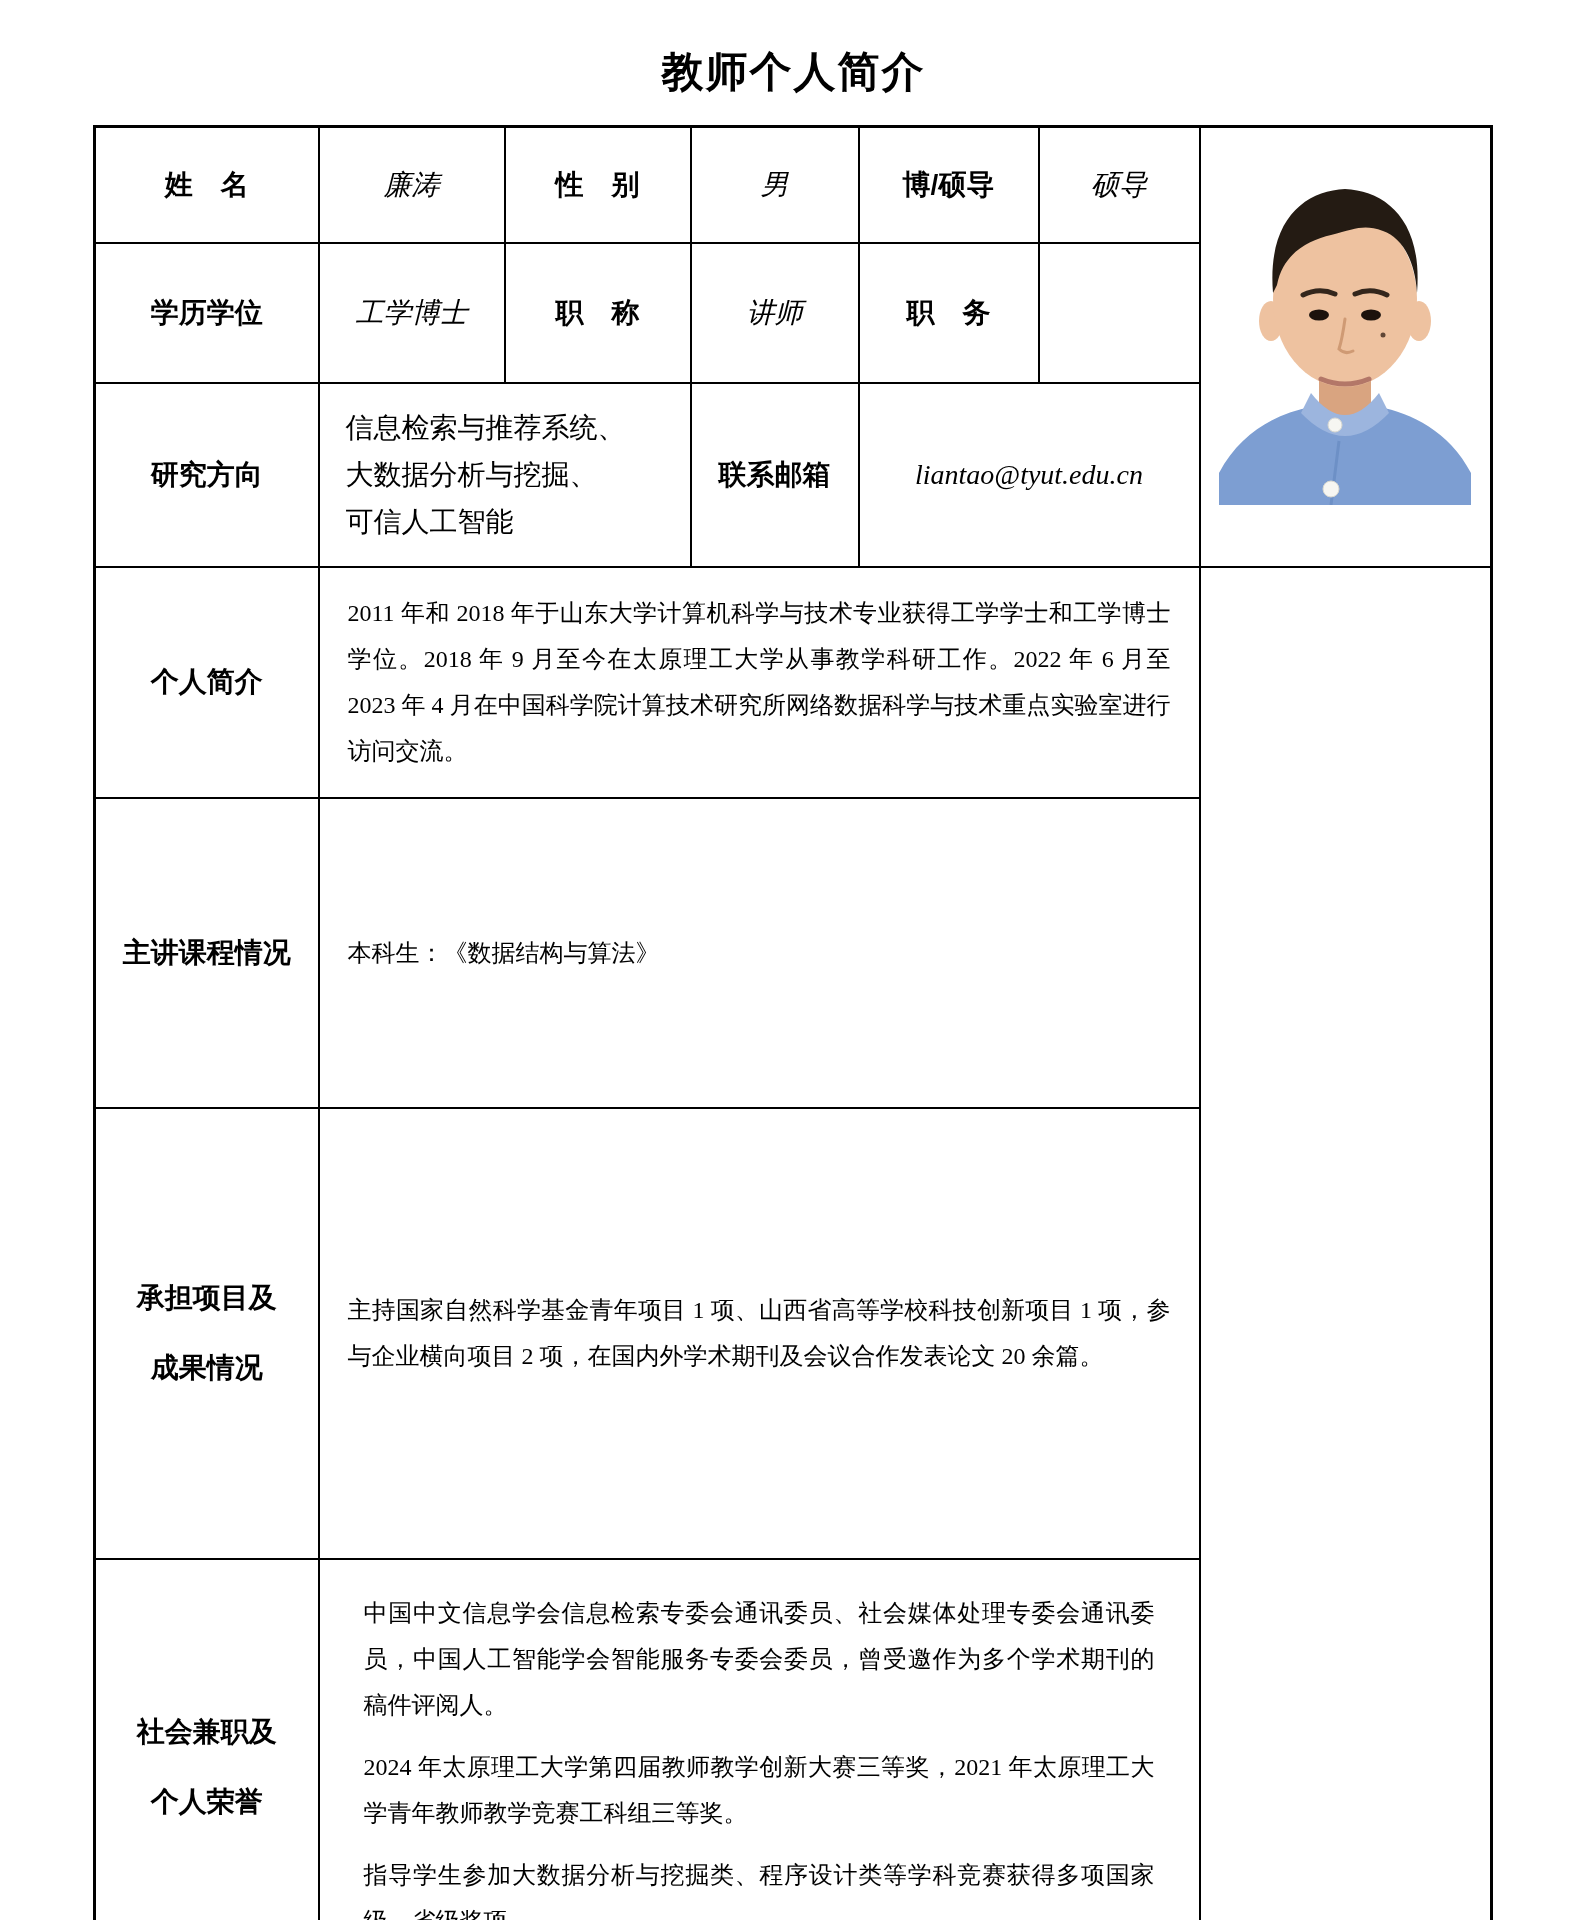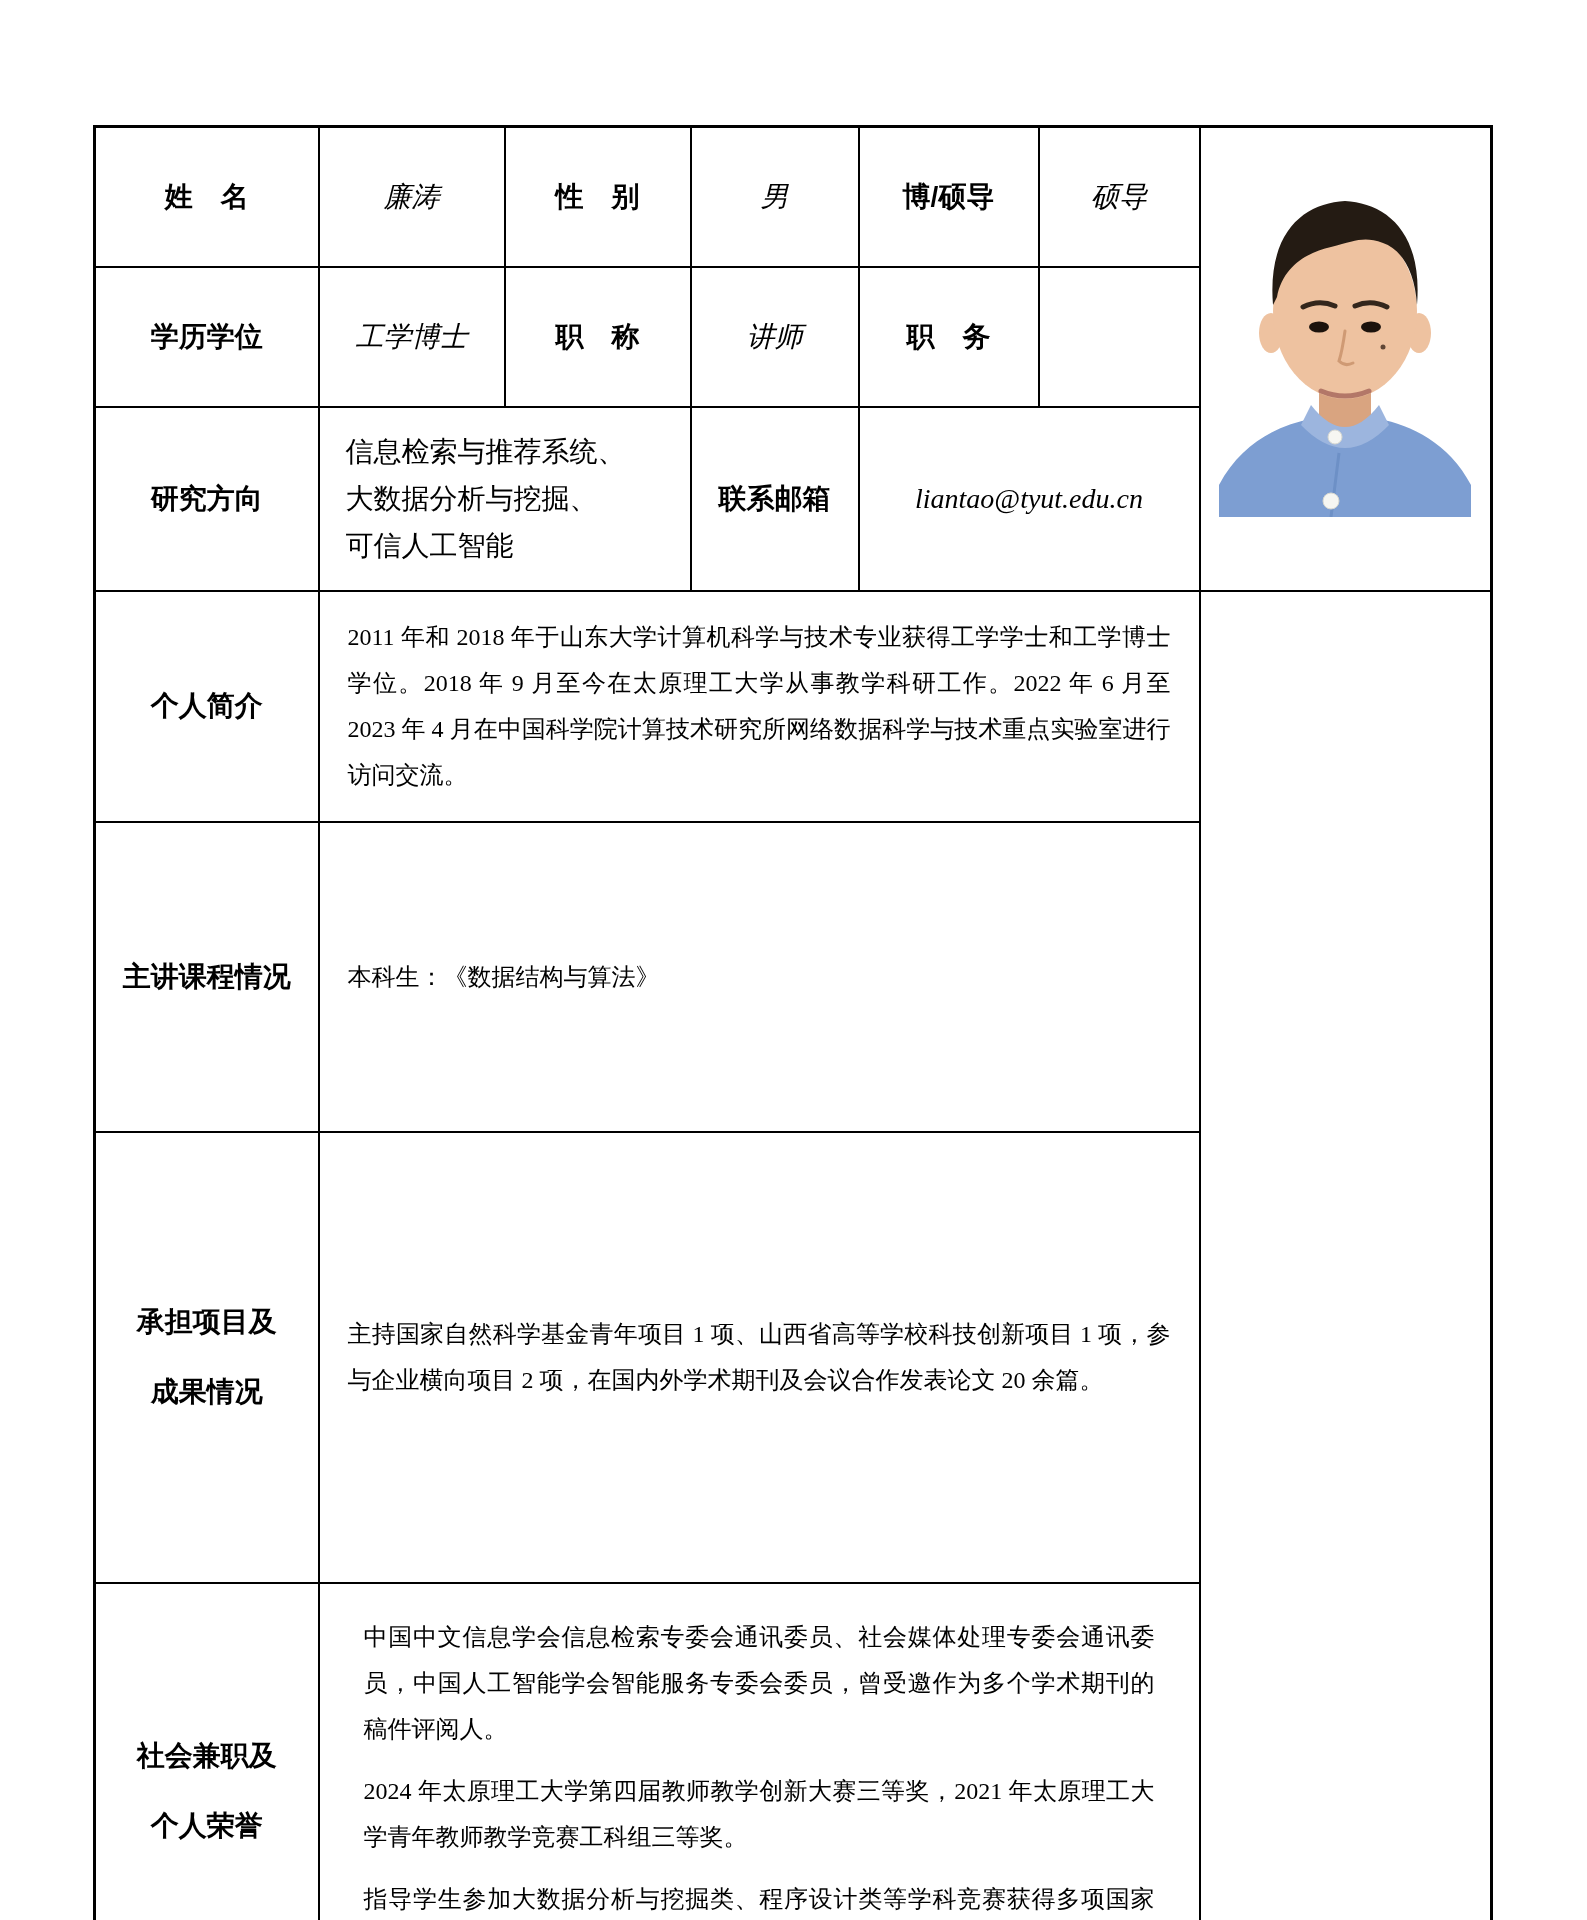--- a/index.html
+++ b/index.html
@@ -26,21 +26,21 @@
     left:93px;top:125px;
     border-collapse:collapse;
     table-layout:fixed;
     border:3px solid #000;
   }
   table.profile td{
     border:2px solid #000;
     vertical-align:middle;
     overflow:hidden;
   }
-  tr.r1{height:140px;}
+  tr.r1{height:116px;}
   tr.r2{height:140px;padding-left:12px;}
   tr.r3{height:184px;}
   tr.r4{height:231px;}
   tr.r5{height:310px;}
   tr.r6{height:451px;margin-top:9px;}
   tr.r7{height:300px;}
   td.label{
     font-family:"Liberation Sans", sans-serif;
     font-weight:700;
     font-size:28px;
@@ -71,20 +71,21 @@
     vertical-align:middle;
     padding:0;
   }
   svg.photo{display:inline-block;vertical-align:middle;position:relative;top:-8px;}
 </style>
 </head>
 <body>
 
 <div class="page">
 
+  <h1 class="doc-title">教师个人简介</h1>
 
   <table class="profile">
     <colgroup>
       <col style="width:224px">
         <col style="width:186px">
         <col style="width:186px">
       <col style="width:168px">
         <col style="width:180px">
         <col style="width:161px">
       <col style="width:292px">

